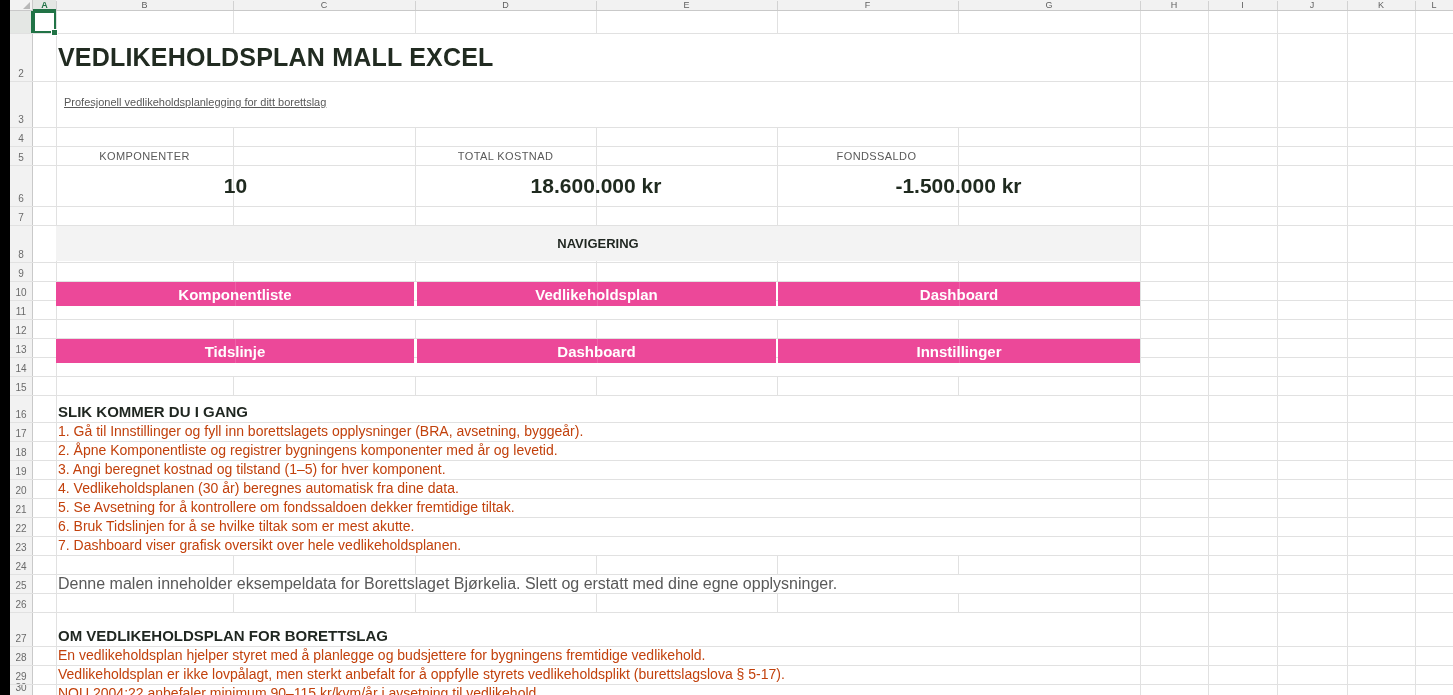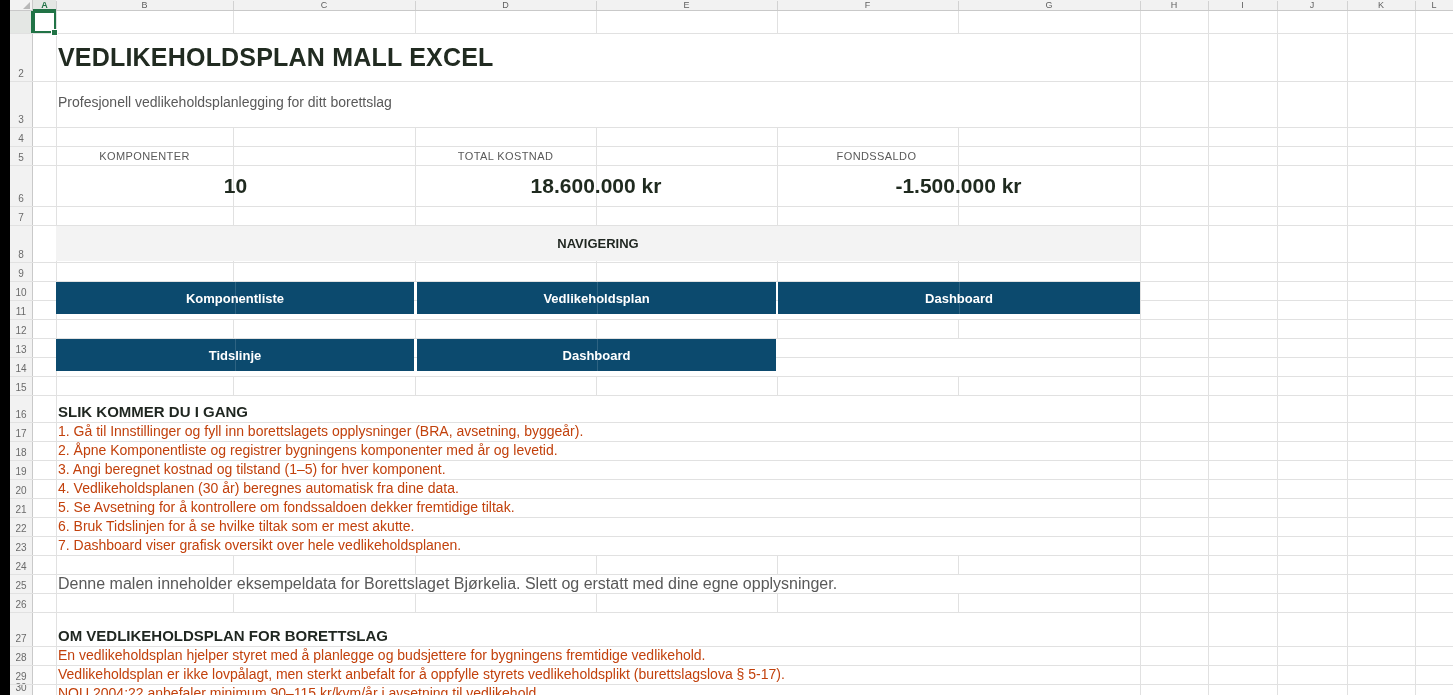--- a/index.html
+++ b/index.html
@@ -16,25 +16,25 @@
   .colhead{top:0;height:11px;font-size:9px;line-height:11px;color:#5f5f5f;text-align:center;}
   .colhead.sel{color:#217346;font-weight:bold;}
   .rownum{left:10px;width:22px;font-size:10px;color:#6a6a6a;text-align:center;display:flex;align-items:flex-end;justify-content:center;padding-bottom:2px;box-sizing:border-box;}
   #a-head{left:33px;top:0;width:23px;height:11px;background:#e4e7e4;border-bottom:2px solid #217346;box-sizing:border-box;}
   #row1-cell{left:10px;top:11px;width:23px;height:22px;background:#e4e7e4;border-right:2px solid #217346;box-sizing:border-box;}
   .hline{left:10px;width:1443px;height:1px;background:#e1e1e1;}
   .vline{width:1px;background:#e1e1e1;}
   .headsep{width:1px;top:1px;height:9px;background:#d2d2d2;}
   
   .title{left:58px;top:33px;height:48px;display:flex;align-items:center;font-size:25px;font-weight:bold;color:#212b21;letter-spacing:.2px;}
-  .subtitle{left:58px;top:81px;height:42px;display:flex;align-items:center;font-size:14px;color:#595959;}
+  .subtitle{left:64px;top:81px;height:42px;display:flex;align-items:center;font-size:11px;color:#595959;text-decoration:underline;}
   .kpi-label{top:146px;height:19px;display:flex;align-items:center;justify-content:center;font-size:11px;color:#595959;letter-spacing:.4px;}
   .kpi-value{top:165px;height:41px;display:flex;align-items:center;justify-content:center;font-size:21px;font-weight:bold;color:#1f2a1f;}
   #nav-band{left:56px;top:226px;width:1084px;height:35px;background:#f3f3f3;display:flex;align-items:center;justify-content:center;font-size:13px;font-weight:bold;color:#1f2620;}
-  .nav-btn{height:32px;background:#0c4a6e;color:#ffffff;font-size:13px;font-weight:bold;display:flex;align-items:center;justify-content:center;cursor:pointer;}
+  .nav-btn{height:24px;background:#ec4899;color:#ffffff;font-size:15px;font-weight:bold;display:flex;align-items:center;justify-content:center;cursor:pointer;}
   .nav-btn .mid{position:absolute;left:50%;top:0;width:1px;height:100%;background:rgba(255,255,255,.14);}
   .sect-head{left:58px;display:flex;align-items:flex-end;font-size:15px;font-weight:bold;color:#1f2620;padding-bottom:2px;box-sizing:border-box;}
   .bodyline{left:58px;height:19px;line-height:19px;font-size:14px;color:#c2410c;white-space:nowrap;}
   .noteline{left:58px;top:574px;height:19px;line-height:19px;font-size:16px;color:#595959;white-space:nowrap;}
   
   #sel-box{left:33px;top:11px;width:23px;height:22px;border:2px solid #217346;box-sizing:border-box;background:transparent;}
   #sel-handle{left:51px;top:29px;width:5px;height:5px;background:#217346;border:1px solid #ffffff;}
 </style>
 </head>
 <body>
@@ -197,20 +197,24 @@
       <span>Dashboard</span>
     </div>
   <div class="abs nav-btn" style="left:417px;top:339px;width:359px;">
       <span class="mid"></span>
       <span>Dashboard</span>
     </div>
   <div class="abs nav-btn" style="left:56px;top:339px;width:358px;">
       <span class="mid"></span>
       <span>Tidslinje</span>
     </div>
+  <div class="abs nav-btn" style="left:778px;top:339px;width:362px;">
+      <span class="mid"></span>
+      <span>Innstillinger</span>
+    </div>
 
   <div class="abs sect-head" style="top:395px;height:27px;">SLIK KOMMER DU I GANG</div>
   <div class="abs bodyline" style="top:422px;">1. Gå til Innstillinger og fyll inn borettslagets opplysninger (BRA, avsetning, byggeår).</div>
   <div class="abs bodyline" style="top:441px;">2. Åpne Komponentliste og registrer bygningens komponenter med år og levetid.</div>
   <div class="abs bodyline" style="top:460px;">3. Angi beregnet kostnad og tilstand (1–5) for hver komponent.</div>
   <div class="abs bodyline" style="top:479px;">4. Vedlikeholdsplanen (30 år) beregnes automatisk fra dine data.</div>
   <div class="abs bodyline" style="top:498px;">5. Se Avsetning for å kontrollere om fondssaldoen dekker fremtidige tiltak.</div>
   <div class="abs bodyline" style="top:517px;">6. Bruk Tidslinjen for å se hvilke tiltak som er mest akutte.</div>
   <div class="abs bodyline" style="top:536px;">7. Dashboard viser grafisk oversikt over hele vedlikeholdsplanen.</div>
   <div class="abs noteline">Denne malen inneholder eksempeldata for Borettslaget Bjørkelia. Slett og erstatt med dine egne opplysninger.</div>

